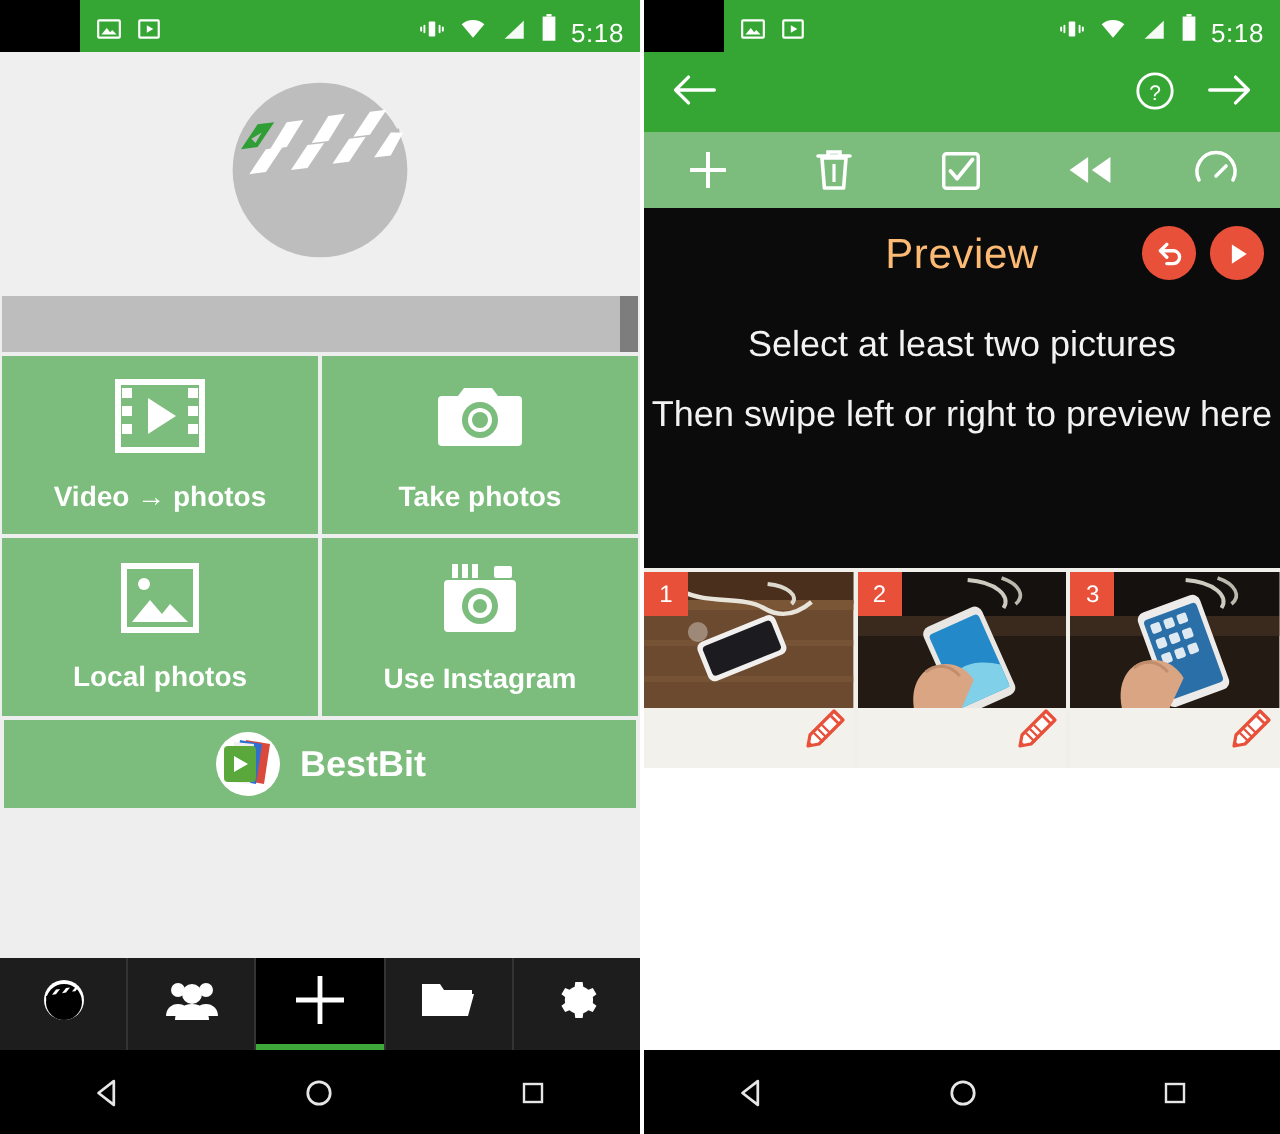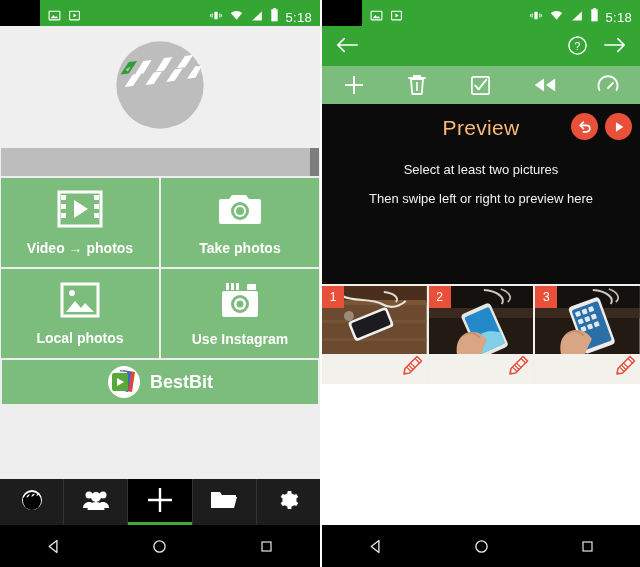--- a/index.html
+++ b/index.html
@@ -105,21 +105,21 @@
     border-top: 2px solid #35a633;
   }
   .tb-btn { flex: 1; display: flex; align-items: center; justify-content: center; color: #fff; }
   .preview {
     flex: 0 0 180px; background: #0b0b0b;
     position: relative;
     display: flex; flex-direction: column; align-items: center;
   }
   .preview-title { color: #fdba74; font-size: 21px; margin-top: 12px; letter-spacing: .3px; }
   .preview-lines { margin-top: 22px; text-align: center; }
-  .preview-lines div { color: #f2f2f2; font-size: 13px; margin-bottom: 14px; }
+  .preview-lines div { color: #f2f2f2; font-size: 18px; margin-bottom: 14px; }
   .pv-actions { position: absolute; top: 9px; right: 8px; display: flex; gap: 7px; }
   .circ-btn {
     width: 27px; height: 27px; border-radius: 50%;
     background: #e8503a; display: flex; align-items: center; justify-content: center;
   }
   .thumbstrip { flex: 0 0 100px; display: flex; gap: 2px; background: #f0efe9; padding-top: 2px; }
   .thumb-cell { flex: 1; position: relative; background: #f2f1eb; }
   .thumb-img { height: 68px; width: 100%; position: relative; overflow: hidden; }
   .badge {
     position: absolute; left: 0; top: 0; width: 22px; height: 22px;

